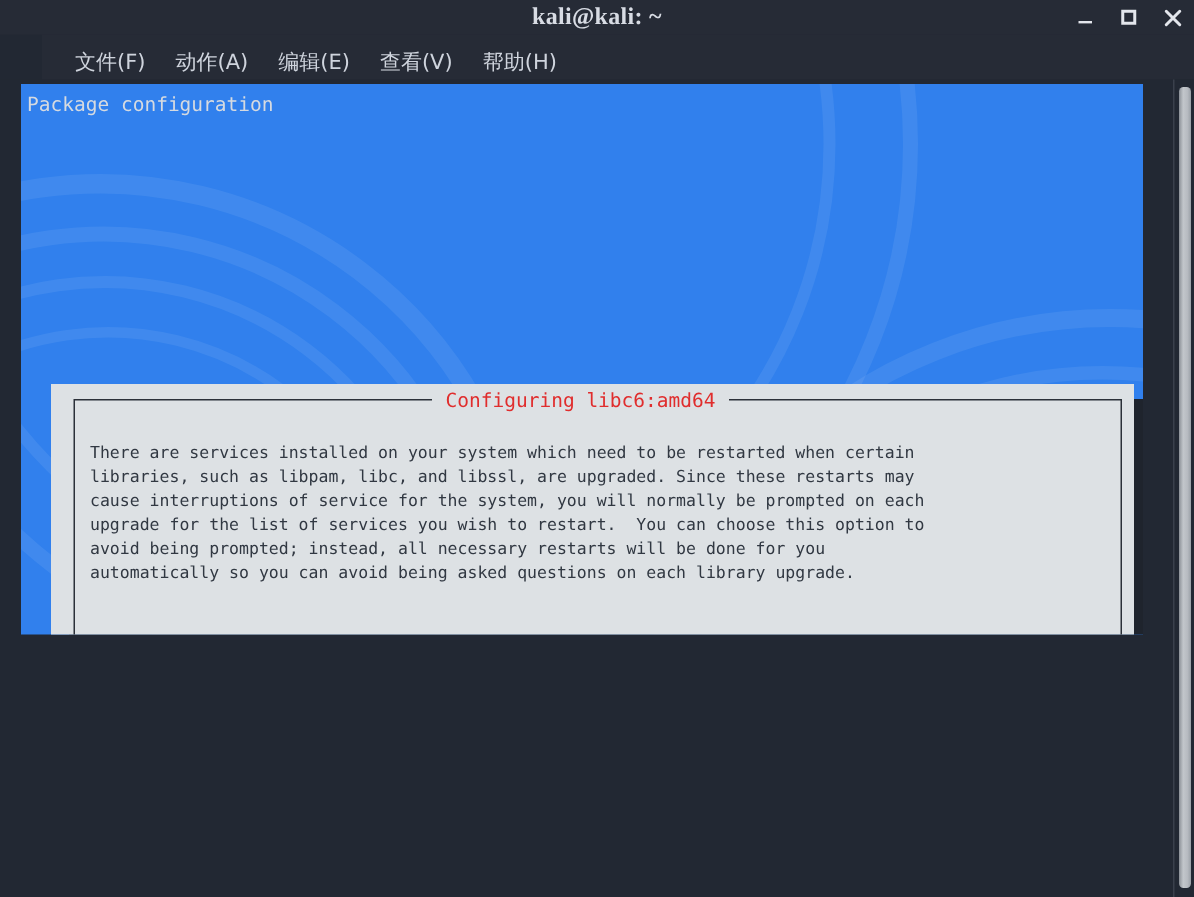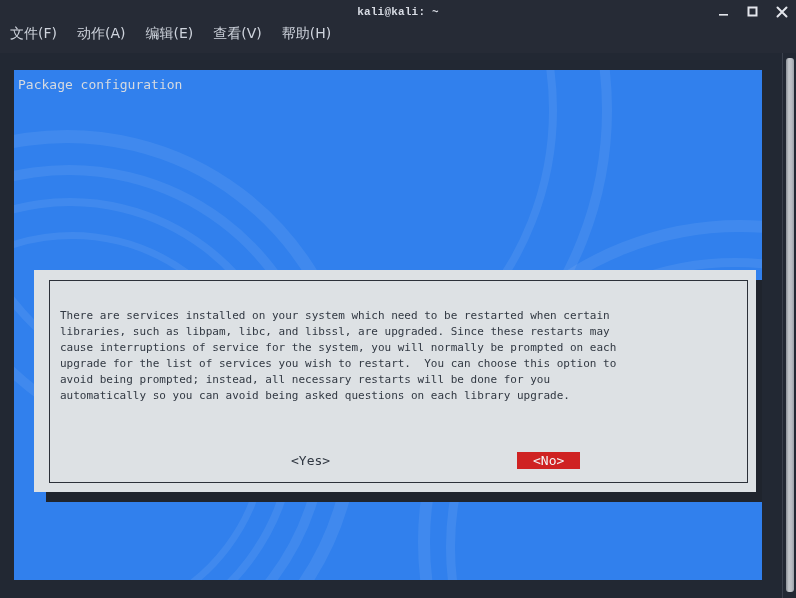--- a/index.html
+++ b/index.html
@@ -25,23 +25,23 @@
 
   .titlebar {
     position: relative;
     height: 23px;
     background: #262b36;
     display: flex;
     align-items: center;
     justify-content: center;
   }
   .titlebar-title {
-    font-size: 11px;
+    font-size: 16px;
     color: #d8dce4;
-    font-family: Liberation Mono, monospace;
+    font-family: Liberation Serif, serif;
     font-weight: bold;
     letter-spacing: 0.2px;
   }
   .winbuttons {
     position: absolute;
     right: 8px;
     top: 0;
     height: 23px;
     display: flex;
     align-items: center;
@@ -56,44 +56,46 @@
     color: #e3e6ec;
     cursor: default;
   }
   .winbtn svg { display:block; }
 
   
   .menubar {
     height: 30px;
     background: #262b36;
     display: flex;
-    align-items: flex-start;
-    box-sizing: border-box;
+    align-items: flex-end;
+    padding-left: 12px;
+    box-sizing: border-box;
+    margin-left: 28px;
   }
   .menuitem {
     font-size: 14px;
     color: #cfd4dd;
     padding: 2px 10px;
     cursor: default;
     white-space: nowrap;
     font-family: "DejaVu Sans", "Liberation Sans", sans-serif;
   }
 
   
   .terminal-outer {
     position: relative;
     height: 545px;
     background: #222833;
   }
   .terminal {
     position: absolute;
     left: 14px;
-    top: 17px;
+    top: 3px;
     width: 748px;
-    height: 510px;
+    height: 367px;
     background: #3180ed;
     background-image:
       radial-gradient(circle at 112% 90%, rgba(255,255,255,0.085) 0 1.5px, rgba(0,0,0,0) 2px),
       radial-gradient(circle at 96% 101%, rgba(255,255,255,0.00) 0, rgba(0,0,0,0) 0);
     overflow: hidden;
     font-family: "DejaVu Sans Mono", "Liberation Mono", monospace;
   }
 
   
   .wm {
@@ -290,20 +292,21 @@
       <div class="wm wm8"></div>
 
       <div class="pkg-header">Package configuration</div>
 
       <div class="dialog-shadow"></div>
 
       <div class="dialog">
         <div class="dialog-inner"></div>
       </div>
 
+      <div class="dialog-title">Configuring libc6:amd64</div>
 
       <div class="dialog-body"><span>There are services installed on your system which need to be restarted when certain</span>
 <span>libraries, such as libpam, libc, and libssl, are upgraded. Since these restarts may</span>
 <span>cause interruptions of service for the system, you will normally be prompted on each</span>
 <span>upgrade for the list of services you wish to restart.  You can choose this option to</span>
 <span>avoid being prompted; instead, all necessary restarts will be done for you</span>
 <span>automatically so you can avoid being asked questions on each library upgrade.</span></div>
 
 
       <div class="btn-yes">&lt;Yes&gt;</div>

